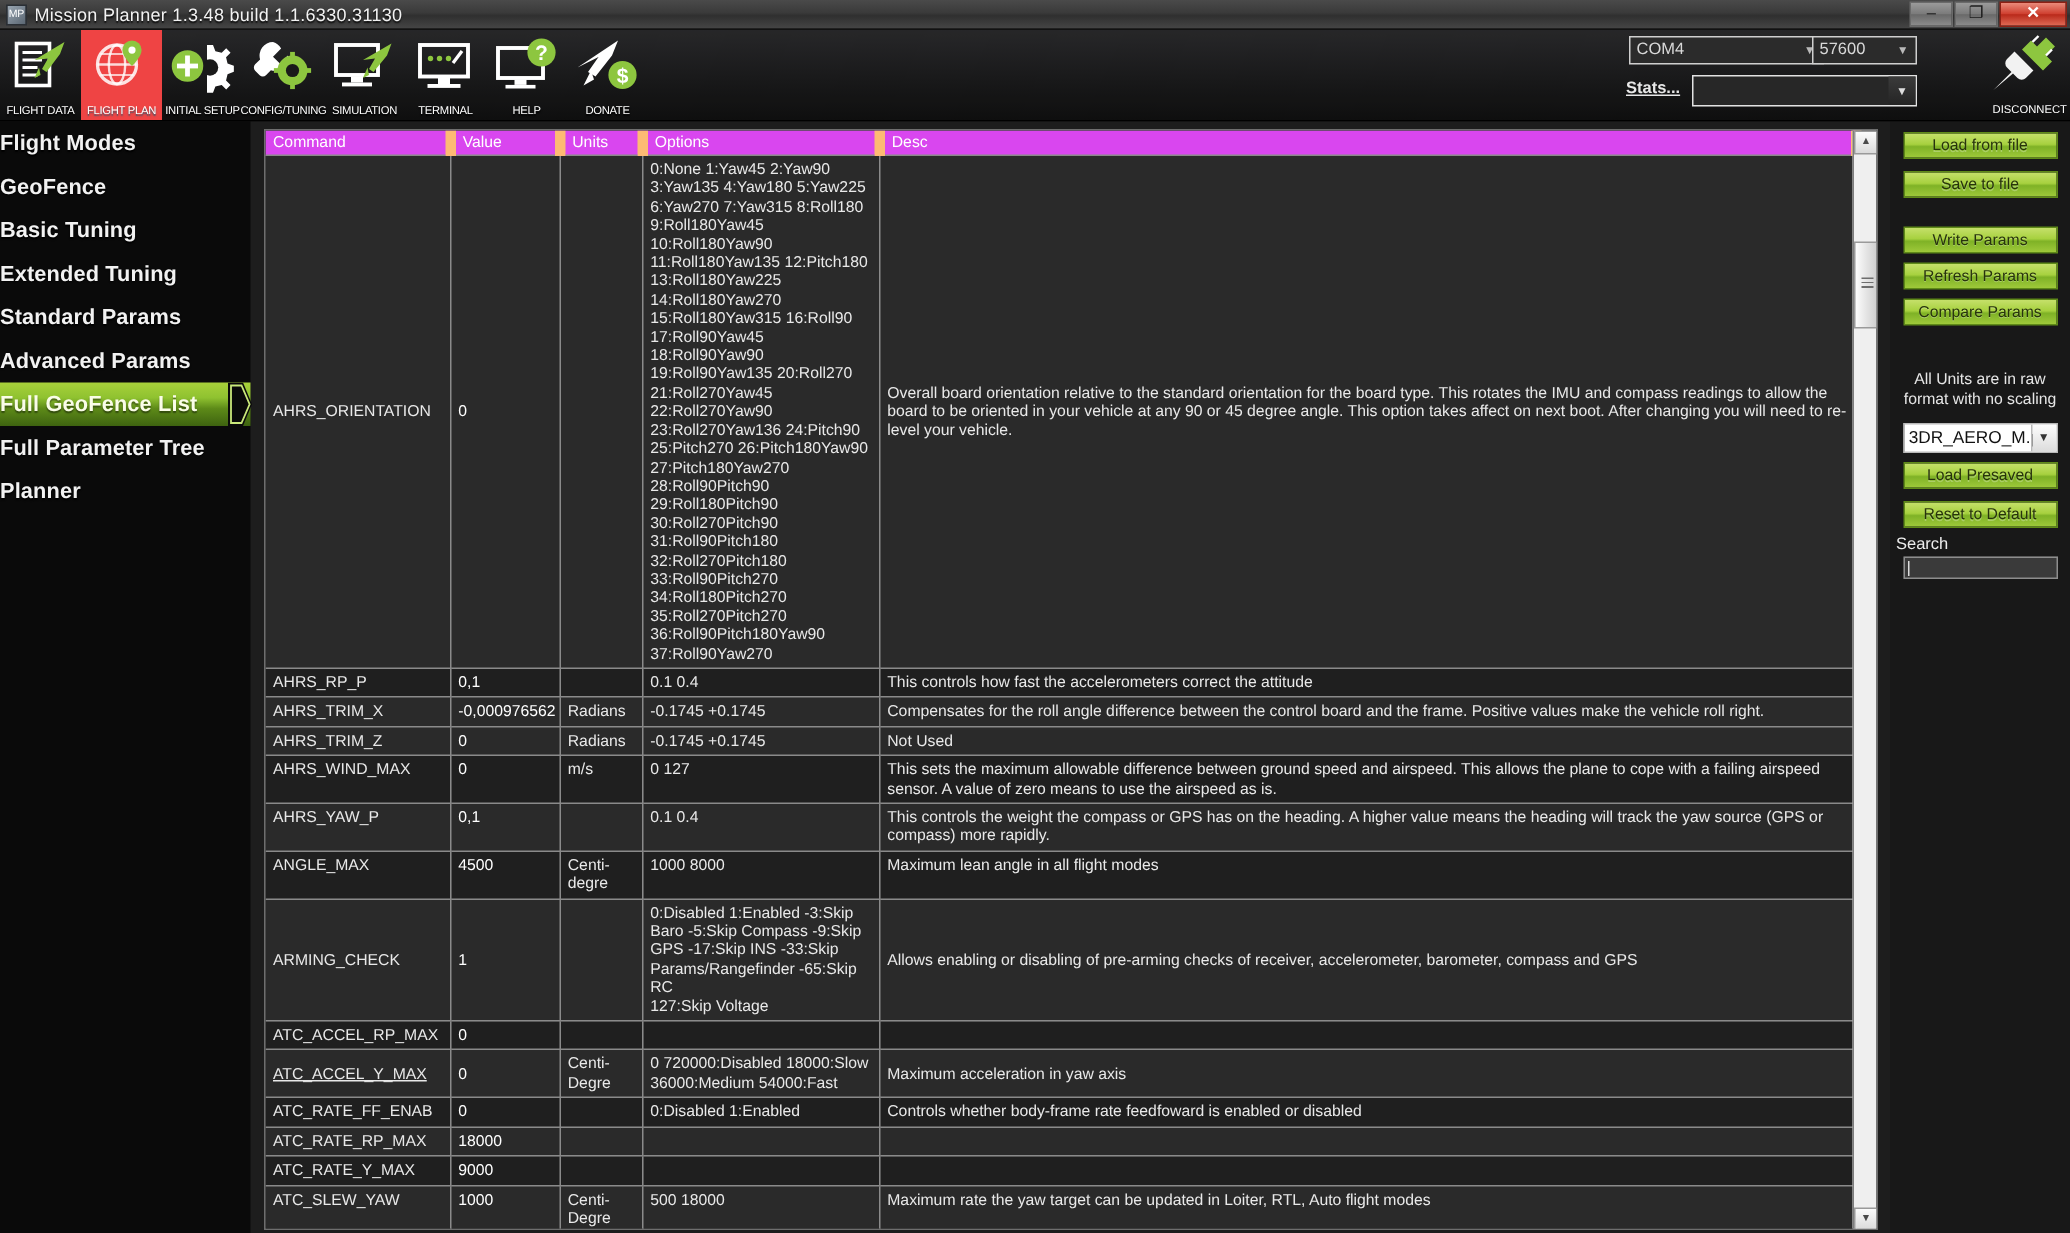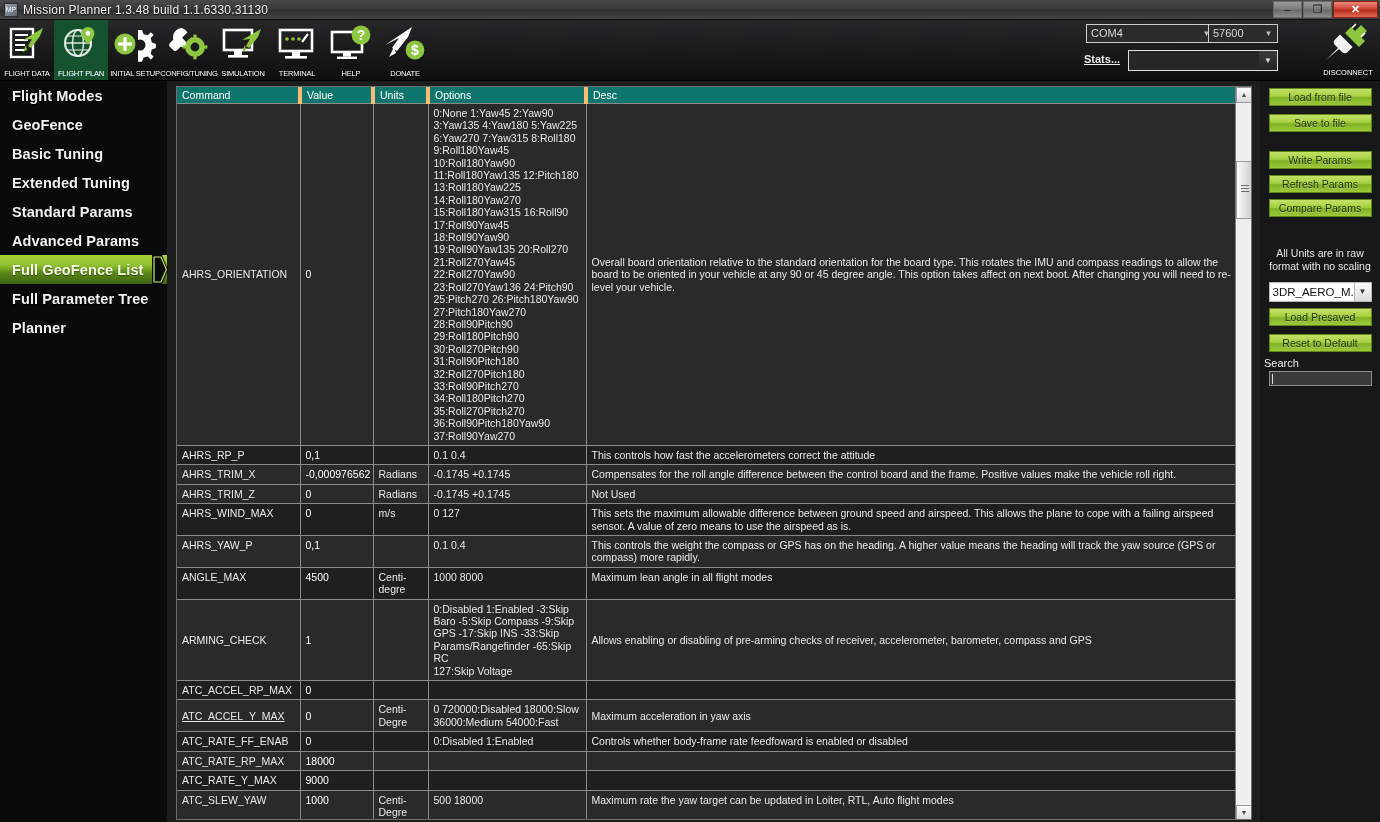--- a/index.html
+++ b/index.html
@@ -57,21 +57,21 @@
       repeating-linear-gradient(115deg, #2a2d31 0 40px, #232629 40px 80px);
     opacity: .95;
   }
   #tools { position: relative; display: flex; height: 61px; }
   .tool {
     width: 54px; height: 61px; position: relative;
     display: flex; flex-direction: column; align-items: center; justify-content: flex-start;
     padding-top: 2px;
     cursor: default;
   }
-  .tool.active { background: #14532d; }
+  .tool.active { background: #ef4444; }
   .tool .glyph { height: 42px; display:flex; align-items:center; justify-content:center; }
   .tool .tlabel {
     font-size: 7.5px; color: #fff; letter-spacing: -0.2px;
     white-space: nowrap; text-align: center;
     text-shadow: 0 1px 1px #000;
     position: absolute; bottom: 3px; left: 50%; transform: translateX(-50%);
   }
   .tool.active .tlabel { color: #fff; text-shadow: 0 1px 1px #2a5a70; }
 
   
@@ -83,33 +83,32 @@
   .combo .arrow {
     position: absolute; right: 1px; top: 1px; width: 15px; height: 15px;
     color: #b9b9b9; font-size: 8px; text-align: center; line-height: 15px;
   }
   #statslink {
     position: absolute; left: 4px; top: 33px;
     font-size: 11px; color: #e8e8e8; text-decoration: underline; font-weight: bold;
   }
   #disconnect {
     position: absolute; right: 2px; top: 2px; width: 60px; height: 57px;
-    display: flex; flex-direction: column; align-items: center; justify-content: flex-start;
+    display: flex; flex-direction: column; align-items: flex-end; justify-content: flex-start;
   }
   #disconnect .tlabel { font-size: 7.5px; color: #fff; position: absolute; bottom: 2px; }
 
   
   #sidebar {
     position: absolute; left: 0; top: 81px; width: 168px; height: 741px;
     background: #0a0a0a;
     border-right: 1px solid #1d1d1d;
   }
   .snav {
     position: relative; height: 29px; display: flex; align-items: center;
-    padding-left: 12px;
     font-size: 14.5px; font-weight: bold; color: #f2f2f2;
     text-shadow: 0 1px 1px #000;
     letter-spacing: .1px;
   }
   .snav.sel {
     background: linear-gradient(180deg,#a8d13a 0%, #8fc230 35%, #5d8a18 60%, #3e6310 100%);
     color: #fafde8;
     text-shadow: 0 1px 1px rgba(0,0,0,.45);
   }
   .snav.sel .notch {
@@ -128,22 +127,22 @@
     background: #2a2a2a;
     border: 1px solid #6e6e6e;
     overflow: hidden;
   }
   #grid-scrollport { position: absolute; left: 0; top: 0; width: 1076px; height: 734px; overflow: hidden; }
   table.params {
     width: 1060px; border-collapse: collapse; table-layout: fixed;
     font-size: 10.5px; color: #e9e9e9;
   }
   table.params th {
-    background: #0f766e;
-    border-right: 4px solid #fdba74;
+    background: #d946ef;
+    border-right: 7px solid #fdba74;
     border-bottom: 1px solid #8a8a8a;
     text-align: left; font-weight: normal; font-size: 10.5px;
     padding: 2px 0 2px 5px; height: 16px;
     color: #ffffff;
   }
   table.params td {
     border-right: 1px solid #8a8a8a;
     border-bottom: 1px solid #8a8a8a;
     padding: 3px 0 3px 5px;
     vertical-align: top;

